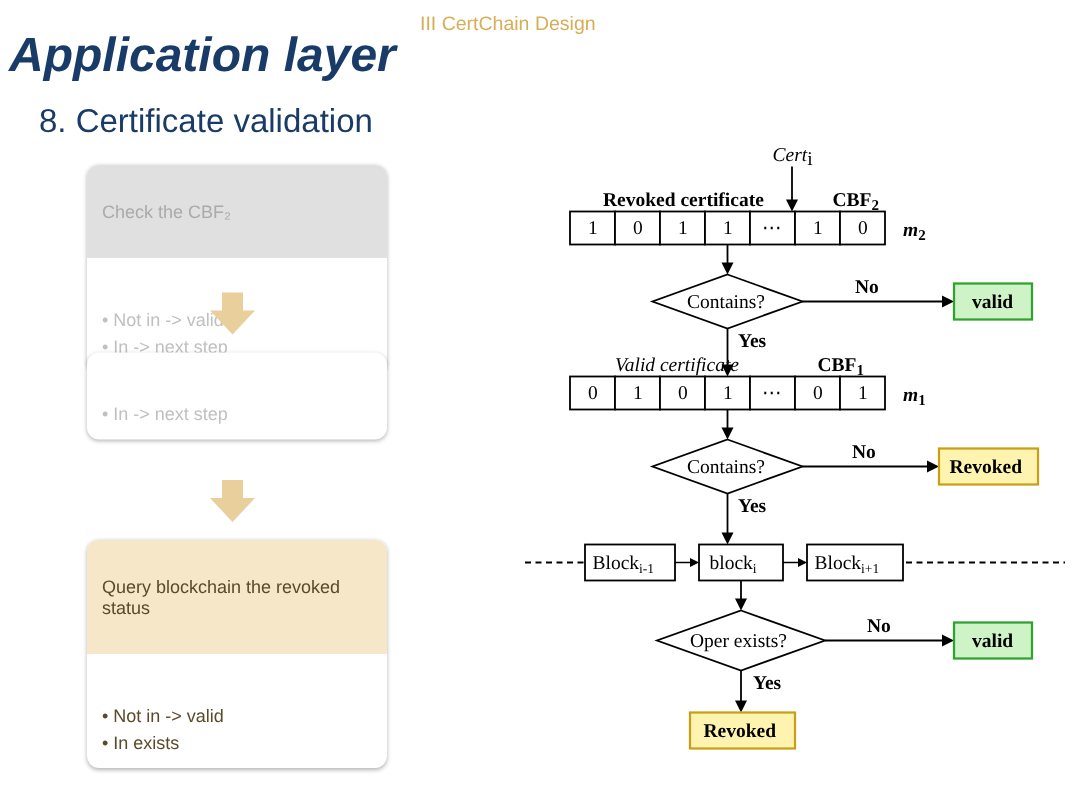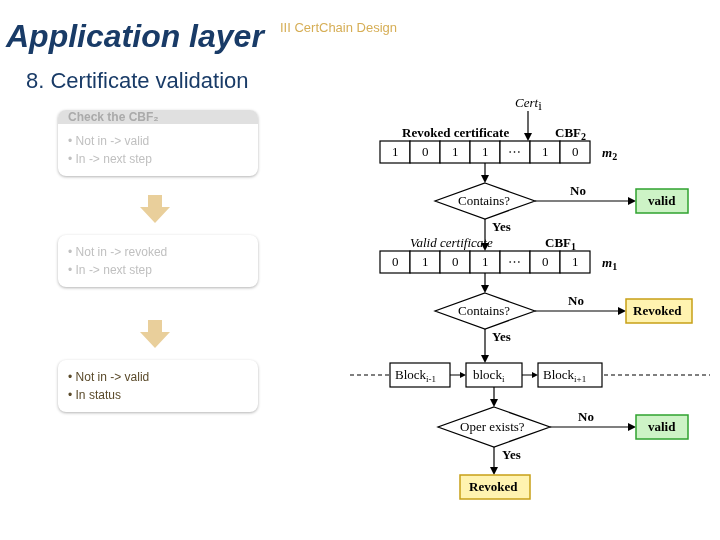--- a/index.html
+++ b/index.html
@@ -1,24 +1,24 @@
 <!DOCTYPE html>
 <html><head>
 <meta charset="utf-8">
 <style>
   *{box-sizing:border-box;margin:0;padding:0;}
   body{width:720px;height:540px;background:#fff;font-family:"Segoe UI",Arial,sans-serif;position:relative;overflow:hidden;}
-  .page-label{position:absolute;top:8px;left:280px;color:#d6ae56;font-size:13px;margin-top:12px;}
+  .page-label{position:absolute;top:8px;left:280px;color:#d6ae56;font-size:13px;}
   .title{position:absolute;top:18px;left:6px;font-size:32px;font-weight:700;color:#193b67;font-style:italic;}
   .subtitle{position:absolute;top:68px;left:26px;font-size:22px;color:#193b67;}
 
   
   .card{position:absolute;left:58px;width:200px;border-radius:8px;background:#fff;box-shadow:0 1px 3px rgba(0,0,0,.3);overflow:hidden;font-size:12px;}
-  .card .hd{background:#e0e0e0;color:#aaa;padding:0 10px;font-weight:700;}
-  .card .bd{padding:8px 10px;color:#c0c0c0;line-height:1.5;}
+  .card .hd{background:#e0e0e0;color:#aaa;padding:24px 10px;font-weight:400;}
+  .card .bd{padding:8px 10px;color:#c0c0c0;line-height:1.5;margin-top:24px;}
   .card3 .hd{color:#5a4a2a;background:#f6e7c9;}
   .card3 .bd{color:#5a4a2a;}
   .darrow{position:absolute;left:140px;width:30px;height:30px;}
   .darrow .shaft{position:absolute;left:8px;top:0;width:14px;height:14px;background:#e9cf9b;}
   .darrow .head{position:absolute;left:0;top:12px;width:0;height:0;border-left:15px solid transparent;border-right:15px solid transparent;border-top:16px solid #e9cf9b;}
 
   
   .diagram{position:absolute;left:350px;top:95px;width:360px;height:430px;}
   .tb{fill:#fff;stroke:#000;stroke-width:1.2;}
   .txt{font-family:"Times New Roman",serif;font-size:13px;}
@@ -42,33 +42,33 @@
     <div>• In -&gt; next step</div>
   </div>
 </div>
 <div class="darrow" style="top:195px">
     <div class="shaft"></div>
     <div class="head"></div>
   </div>
 
 <div class="card" style="top:235px">
   <div class="bd">
-    <div>• Not in -&gt; revoked</div>
     <div>• In -&gt; next step</div>
   </div>
 </div>
 <div class="darrow" style="top:320px">
     <div class="shaft"></div>
     <div class="head"></div>
   </div>
 
 <div class="card card3" style="top:360px">
+  <div class="hd">Query blockchain the revoked status</div>
   <div class="bd">
     <div>• Not in -&gt; valid</div>
-    <div>• In status</div>
+    <div>• In exists</div>
   </div>
 </div>
 
 <svg class="diagram" viewBox="0 0 360 430">
 
   <text class="txt it" x="165" y="12"><tspan>Cert</tspan><tspan class="txt" font-style="normal" baseline-shift="-3" font-size="10">i</tspan></text>
   <line x1="178" y1="16" x2="178" y2="40" stroke="#000" stroke-width="1.2"></line>
   <polygon points="178,46 174,38 182,38" fill="#000"></polygon>
 
   <text class="txt txtb" x="52" y="42">Revoked certificate</text>

